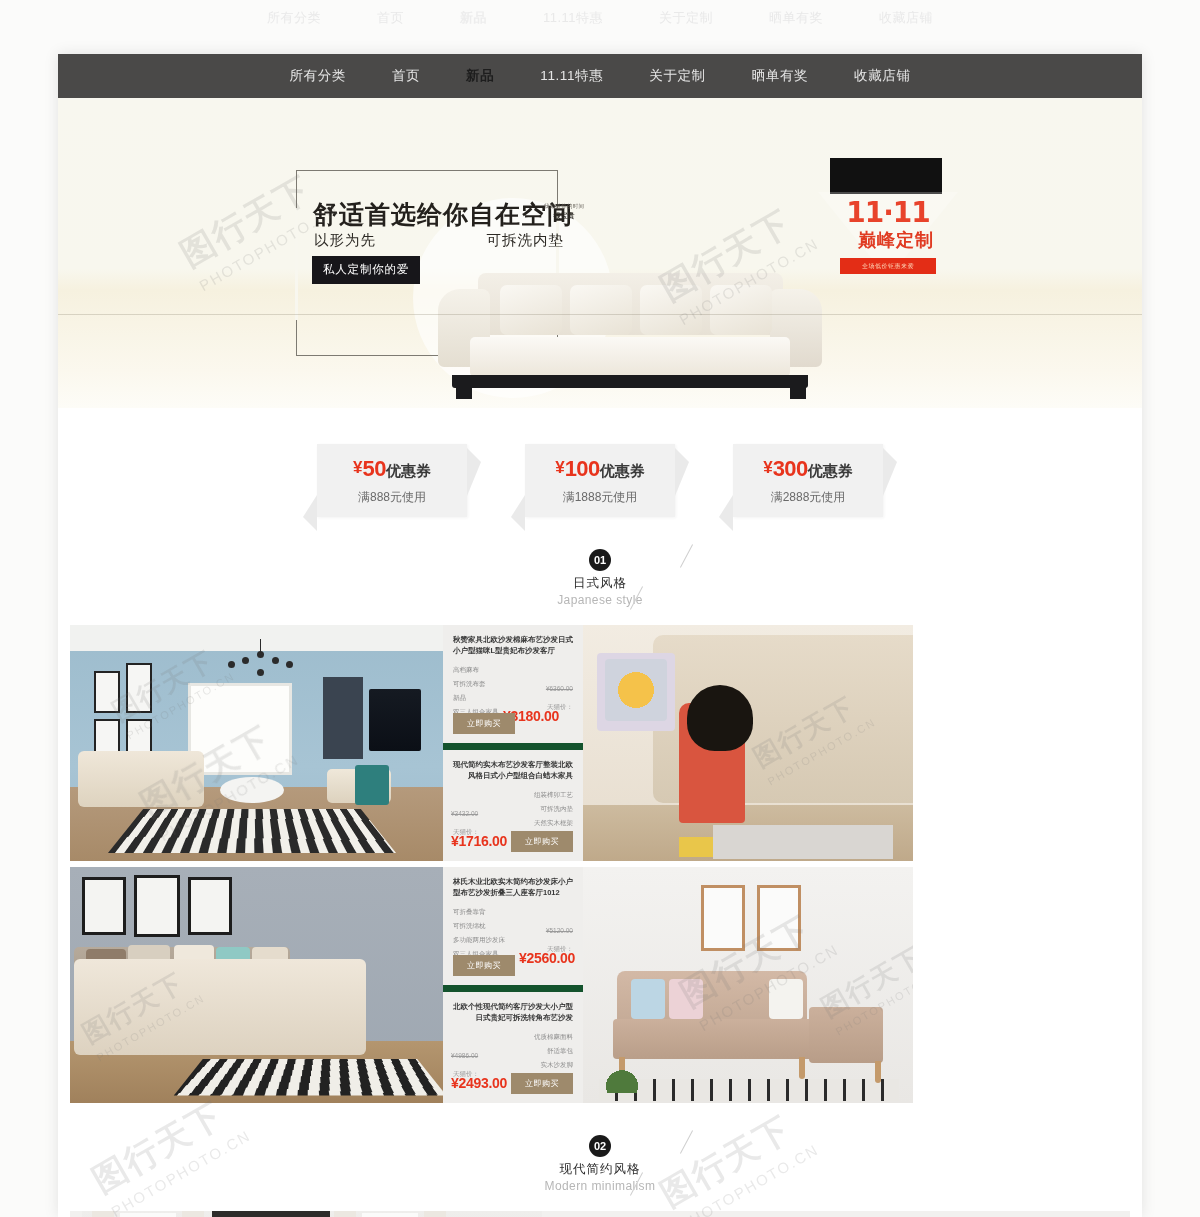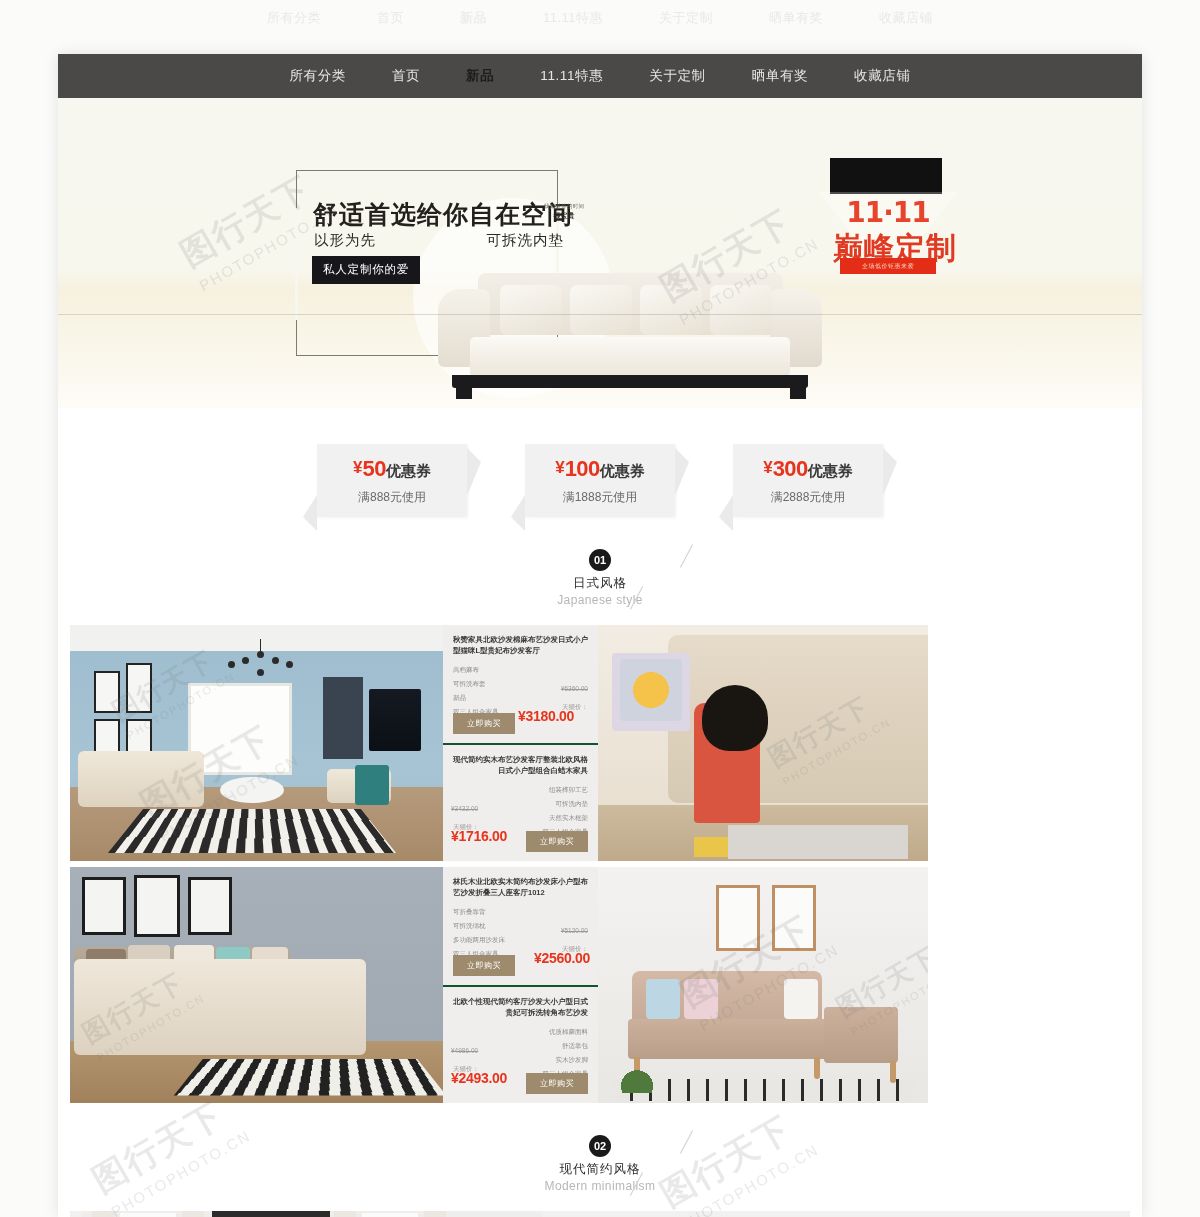--- a/index.html
+++ b/index.html
@@ -105,22 +105,22 @@
   
   .badge { position:absolute; left:760px; top:60px; width:140px; height:130px; }
   .badge-black { position:absolute; left:12px; top:0; width:112px; height:36px; background:#111; }
   .badge-tri-line { position:absolute; left:0; top:34px; width:140px; height:66px;
      clip-path: polygon(0 0, 100% 0, 62% 100%, 38% 100%);
      border: 1px solid rgba(0,0,0,.0);
      background: rgba(255,255,255,.25);}
   .badge-1111 { position:absolute; left:0; top:38px; width:140px; text-align:center;
      font-size: 28px; font-weight:bold; color:#e8432b; letter-spacing:-1px;
      font-family:"DejaVu Sans","Liberation Sans",sans-serif;}
-  .badge-cn { position:absolute; left:15px; top:70px; width:140px; text-align:left;
-     font-size: 30px; font-weight:bold; color:#e03b22; letter-spacing:1px;}
+  .badge-cn { position:absolute; left:8px; top:70px; width:140px; text-align:center;
+     font-size: 18px; font-weight:bold; color:#e03b22; letter-spacing:1px;}
   .badge-ribbon { position:absolute; left:22px; top:100px; width:96px; height:16px;
      background:#e32d16; color:#ffd9bb; font-size:6px; text-align:center; line-height:16px;
      letter-spacing:.5px;}
 
   
   .coupons { display:flex; justify-content:center; gap: 58px; padding: 36px 0 6px; background:#fff;}
   .coupon { position: relative; width: 150px; }
   .coupon-body {
     background: #f1f1f1; padding: 12px 0 11px; text-align:center;
     box-shadow: 1px 1px 3px rgba(0,0,0,.05);
@@ -171,23 +171,23 @@
   .info-feats { margin-top:7px; }
   .feat { font-size: 6.5px; color:#8d8d8d; line-height: 14px;}
   .feat.right { text-align:right; }
   .orig { font-size: 6.5px; color:#9a9a9a; text-decoration: line-through; }
   .tmall { font-size: 6.5px; color:#9a9a9a; }
   .price { font-size: 14px; color:#e8341d; font-weight:bold; letter-spacing:-.3px;}
   .buy {
     background:#9e8a6c; color:#fff; font-size:8px; text-align:center;
     padding:5px 0; width:62px; letter-spacing:.5px; cursor:pointer;
   }
-  .col-info { width: 155px; display:flex; flex-direction:column; }
+  .col-info { width: 140px; display:flex; flex-direction:column; }
   .col-info > .info { flex: 1 1 50%; }
-  .col-info > .info + .info { border-top: 2px solid #14532d; }
+  .col-info > .info + .info { border-top: 7px solid #14532d; }
 
   
   .scene-lr { width: 373px; height:236px; background:#a9c3d2; position:relative;}
   .lr-wall { position:absolute; inset:0; background:linear-gradient(180deg,#9dbccd 0%,#a7c4d4 60%,#9cbbcc 100%);}
   .lr-ceil { position:absolute; left:0; top:0; width:100%; height:26px; background:#f1f2f0;}
   .lr-floor { position:absolute; left:0; bottom:0; width:100%; height:74px;
      background: linear-gradient(180deg,#b59a7c,#a78a68);}
   .lr-win { position:absolute; left:118px; top:58px; width:104px; height:92px;
      background:#fdfdfb; border:3px solid #e7e7e3;}
   .lr-frames { position:absolute; left:24px; top:46px; }

